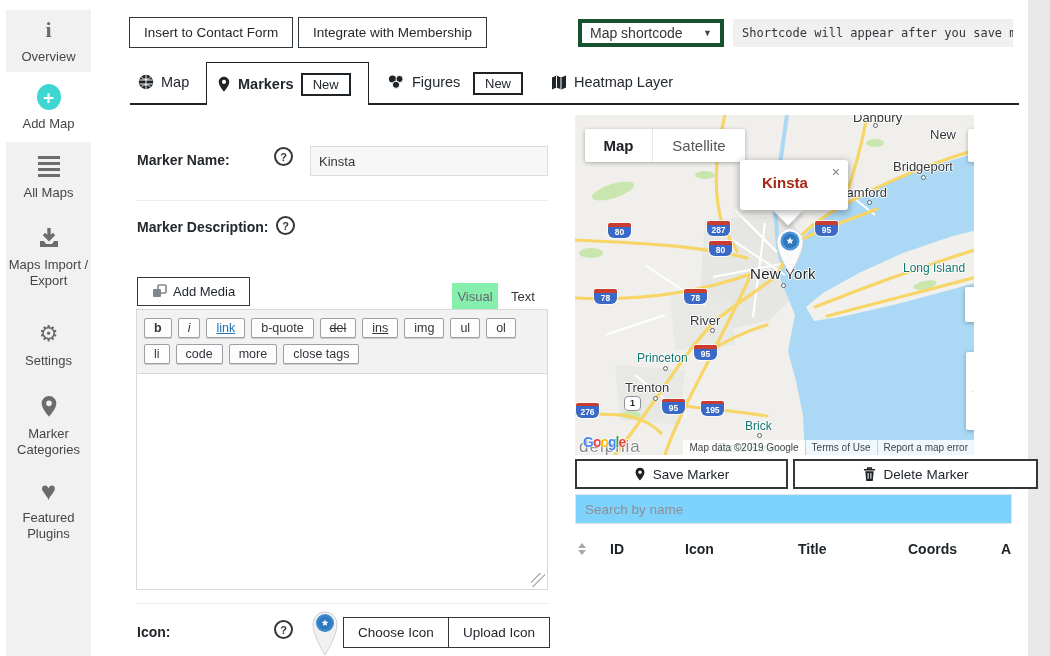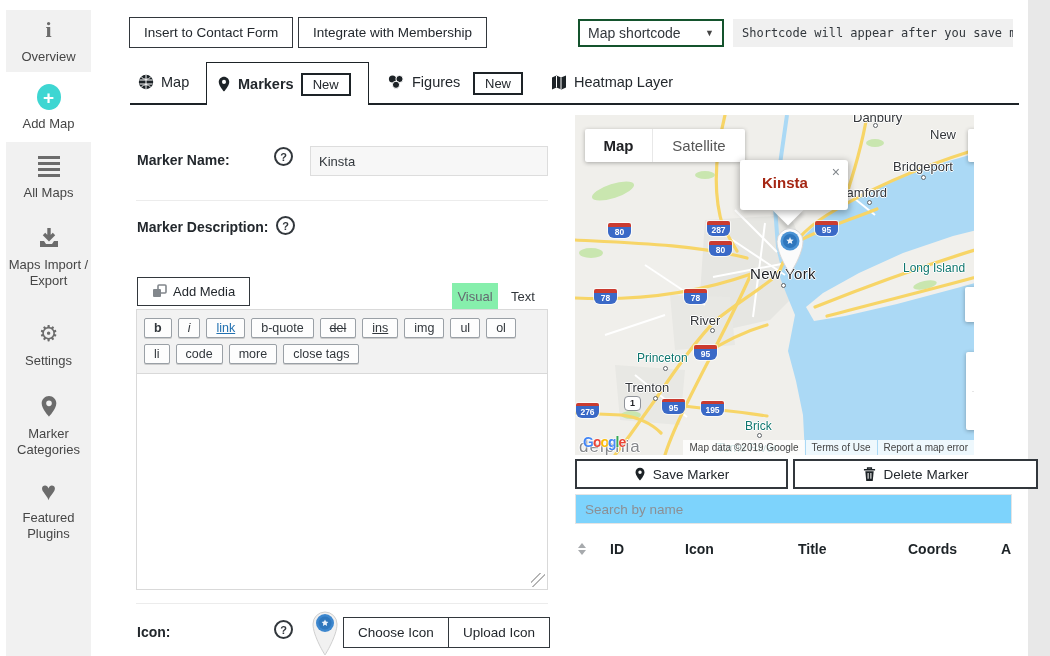--- a/index.html
+++ b/index.html
@@ -19,21 +19,21 @@
   .teal-circle { width:26px; height:26px; border-radius:50%; background:#3ed6d2; color:#fff;
     font-size:19px; font-weight:bold; display:flex; align-items:center; justify-content:center; line-height:1; }
   .list-ico { display:flex; flex-direction:column; gap:3px; }
   .list-ico i { display:block; width:22px; height:3px; background:#6c6c6c; }
   .glyph { font-size:22px; color:#6c6c6c; line-height:1; }
 
   
   .btn { position:absolute; background:#fff; border:1.5px solid #32373c; height:31px;
     display:flex; align-items:center; padding:0 14px; font-size:13.5px; color:#23282d; cursor:pointer; white-space:nowrap; }
   .btn2 { border-width:2px; justify-content:center; }
-  #shortcode-select { left:578px; top:19px; width:146px; height:28px; border:2px solid #14532d;
+  #shortcode-select { left:578px; top:19px; width:146px; height:28px; border:4px solid #14532d;
     background:#fff; display:flex; align-items:center; justify-content:space-between;
     padding:0 8px; font-size:14px; color:#32373c; cursor:pointer; }
   #shortcode-select .caret { font-size:9px; color:#444; }
   #shortcode-box { left:733px; top:19px; width:280px; height:28px; background:#f0f0f0;
     font-family:"DejaVu Sans Mono",monospace; font-size:12px; color:#32373c; line-height:28px;
     padding-left:9px; white-space:nowrap; overflow:hidden; }
 
   
   #tab-underline { left:130px; top:103px; width:889px; height:2px; background:#1d2327; }
   .tab { position:absolute; display:flex; align-items:center; gap:7px; font-size:14.5px;

